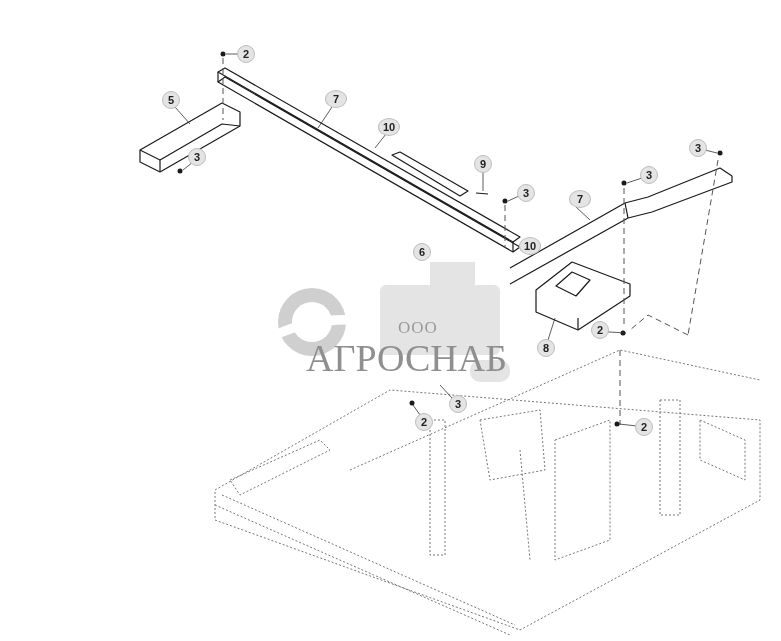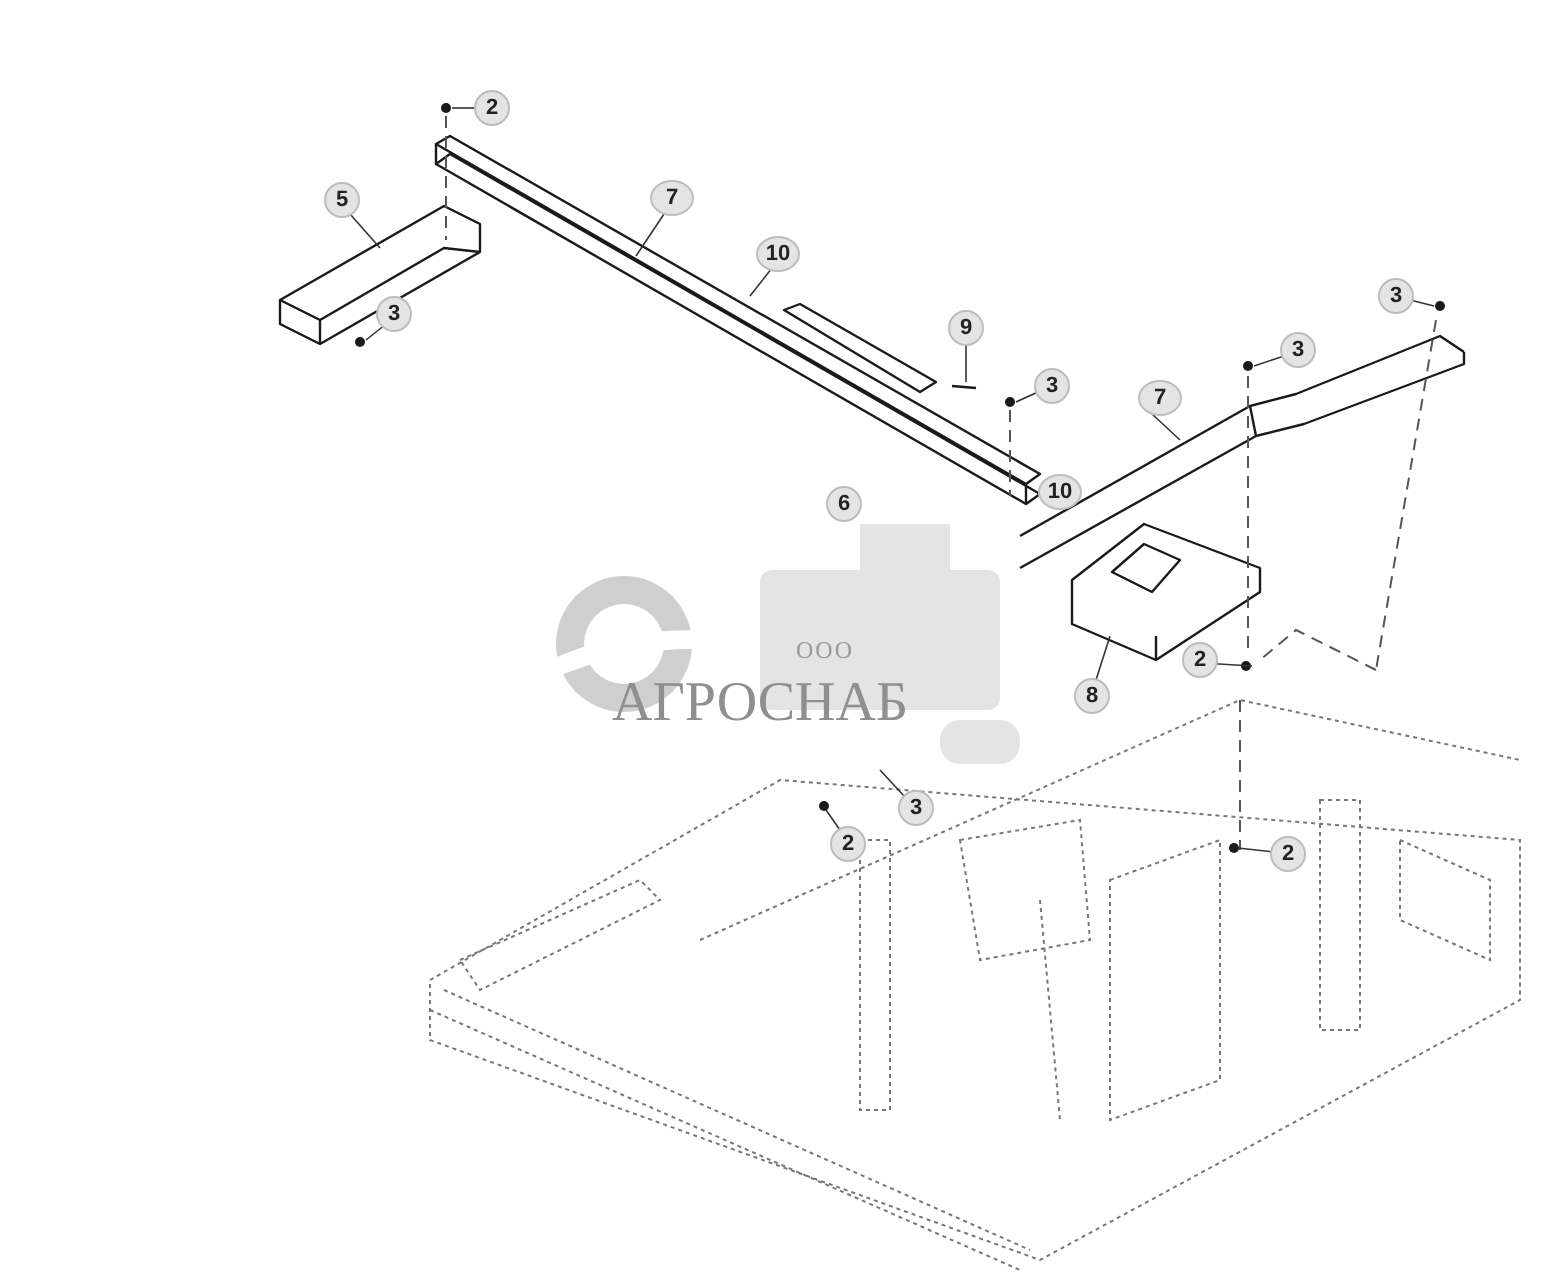--- a/index.html
+++ b/index.html
@@ -1,22 +1,22 @@
 <!DOCTYPE html>
 <html><head>
 <meta charset="utf-8">
 <style>
   html,body{margin:0;padding:0;background:#ffffff;}
   body{width:781px;height:641px;position:relative;overflow:hidden;font-family:"Liberation Sans",sans-serif;}
   #diagram{position:absolute;left:0;top:0;width:781px;height:641px;}
   .callout{position:absolute;width:16px;height:16px;border-radius:50%;background:#e4e4e4;border:1px solid #bdbdbd;
     font-size:11px;font-weight:bold;color:#222;text-align:center;line-height:16px;transform:translate(-50%,-50%);}
   .callout.wide{width:20px;}
-  .wm-small{position:absolute;left:398px;top:318px;font-family:"Liberation Serif",serif;font-size:12px;color:#9a9a9a;letter-spacing:1px;}
-  .wm-big{position:absolute;left:306px;top:336px;font-family:"Liberation Serif",serif;font-size:28px;color:#8f8f8f;letter-spacing:0px;}
+  .wm-small{position:absolute;left:398px;top:318px;font-family:"Liberation Serif",serif;font-size:17px;color:#9a9a9a;letter-spacing:1px;}
+  .wm-big{position:absolute;left:306px;top:336px;font-family:"Liberation Serif",serif;font-size:38px;color:#8f8f8f;letter-spacing:0px;}
 </style>
 </head>
 <body>
 
 <svg id="diagram" viewBox="0 0 781 641" xmlns="http://www.w3.org/2000/svg">
   <g fill="none" stroke="#1a1a1a" stroke-width="1.2" stroke-linejoin="round">
 
     <g>
       <polygon points="218,72 225,68 520,237 513,242"></polygon>
       <polygon points="218,82 513,252 520,247 225,77"></polygon>

